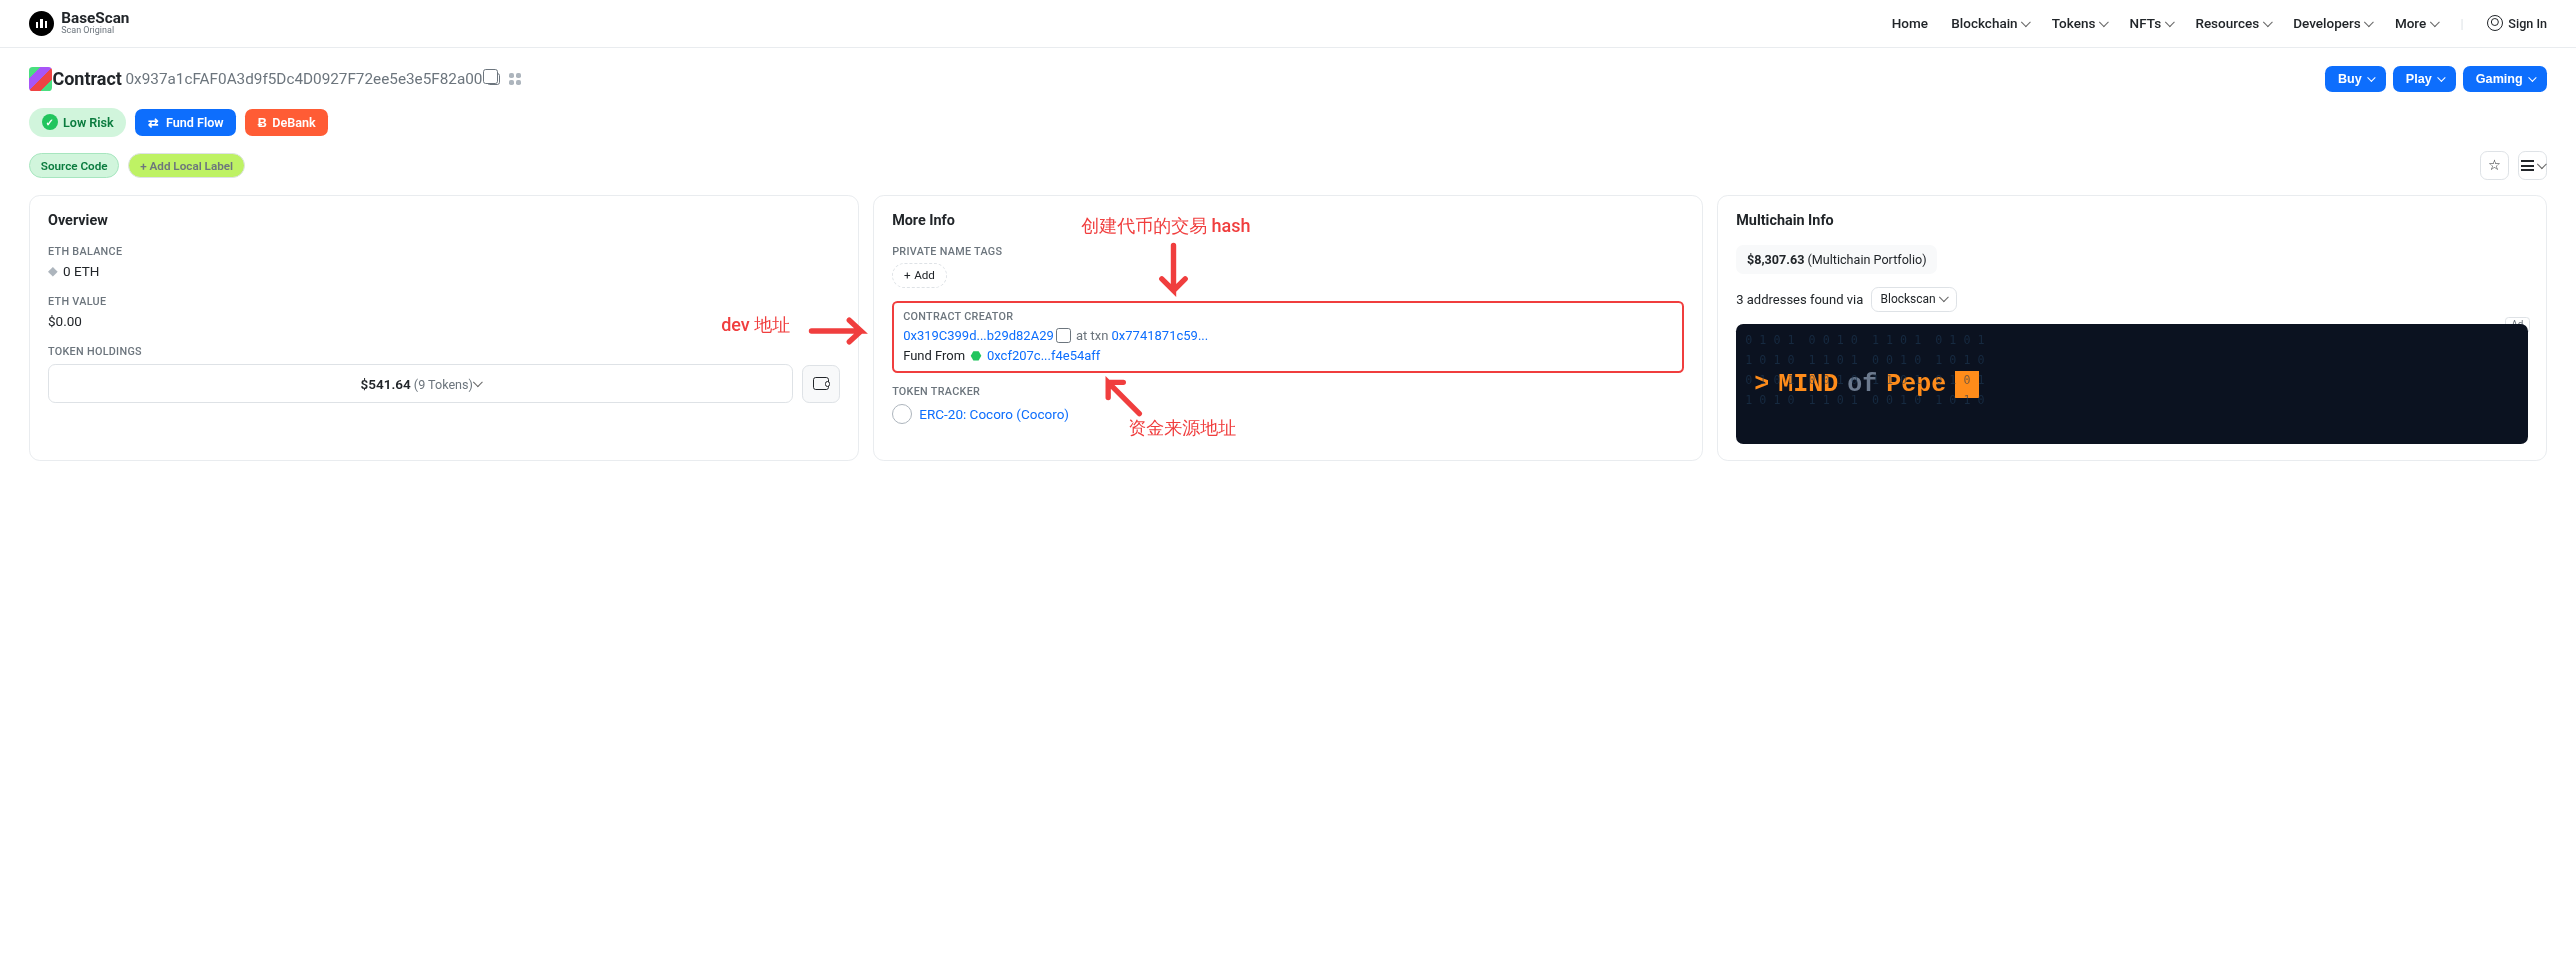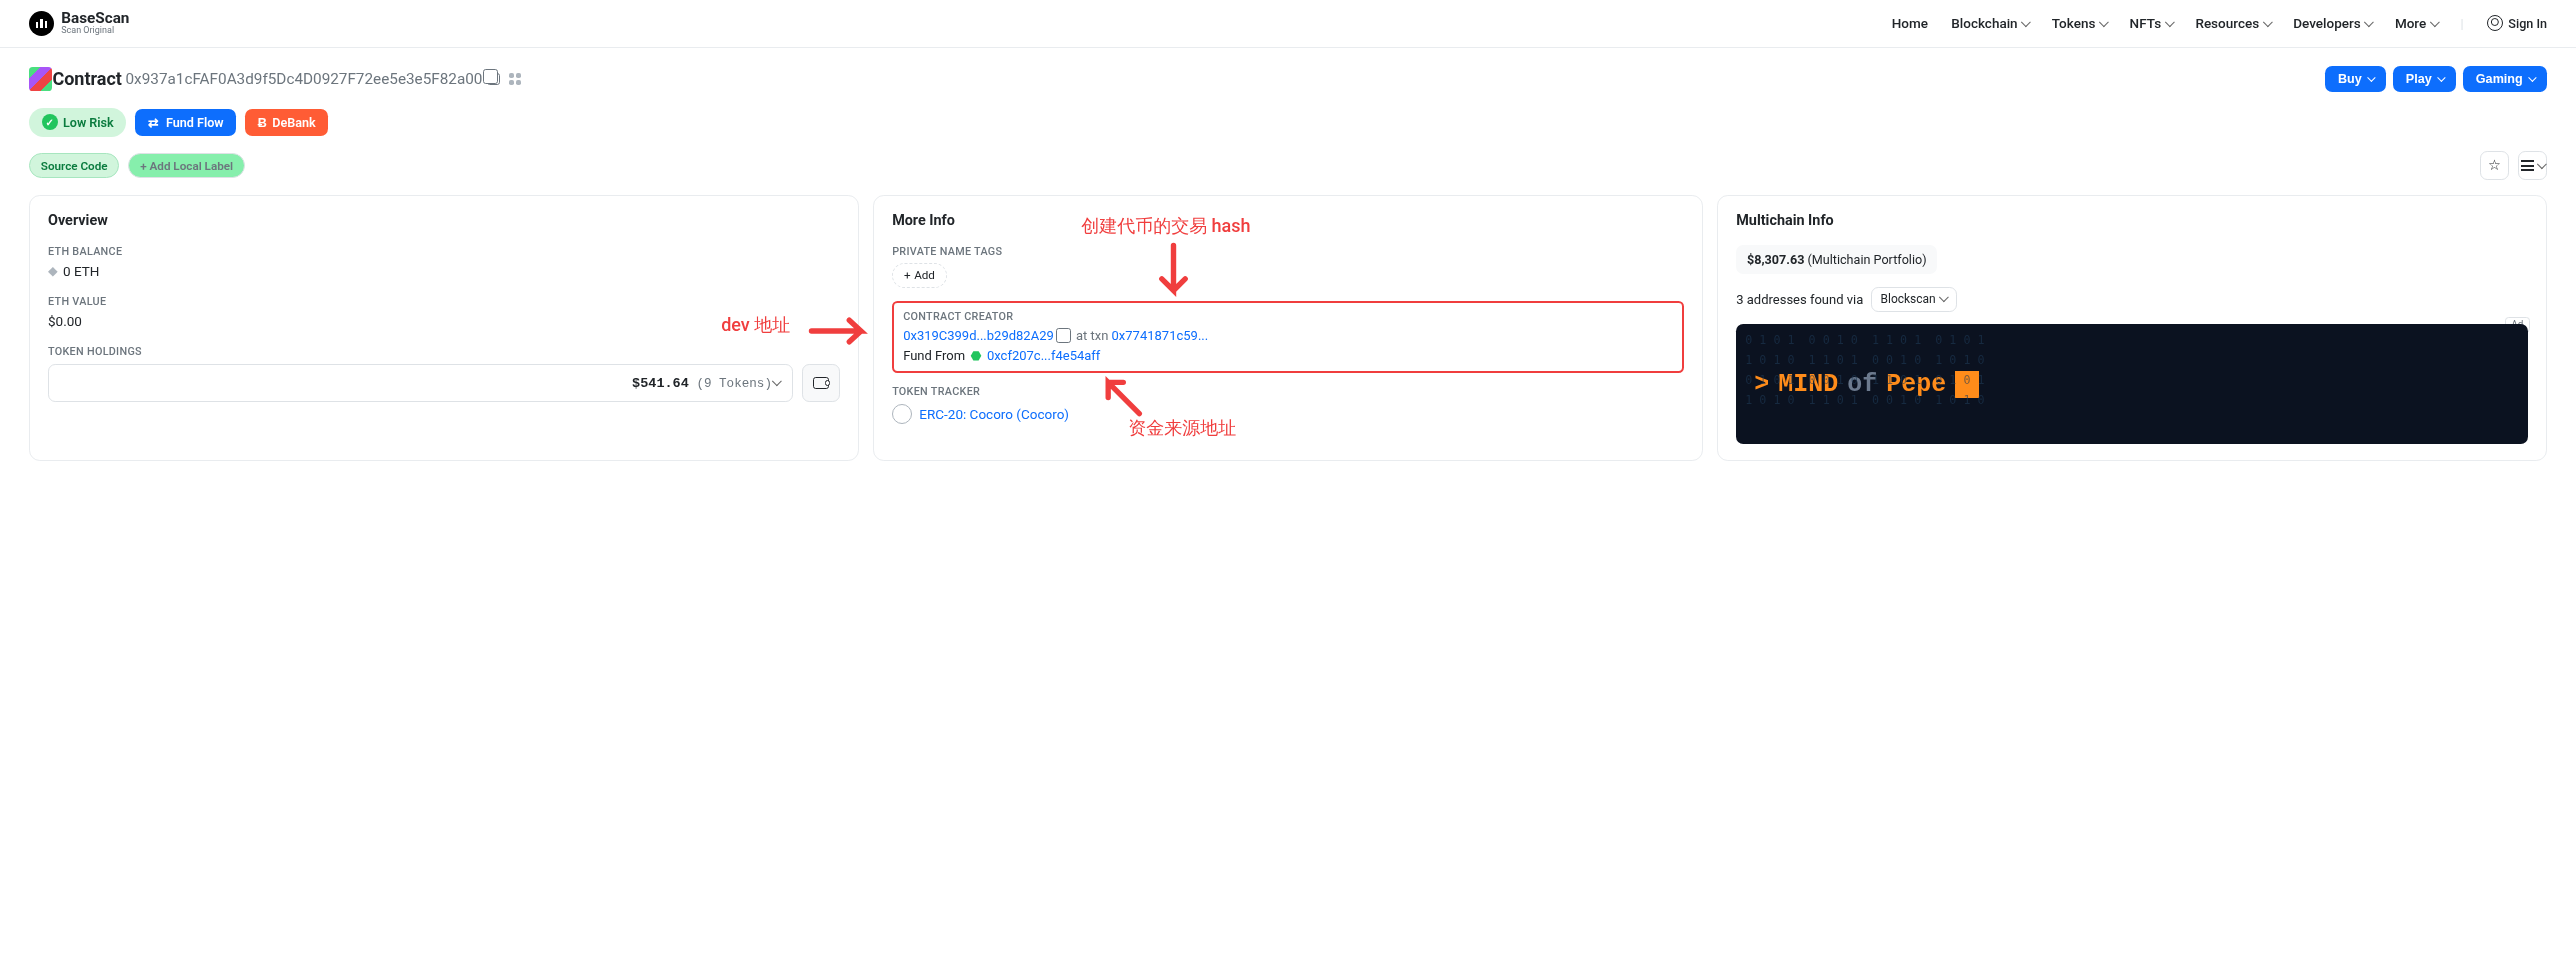--- a/index.html
+++ b/index.html
@@ -41,34 +41,34 @@
 .ff-icon { width:12.6px; height:12.6px; display:flex; align-items:center; }
 .badge-orange { background: #ff5c35; color: #fff; padding: 6.3px 12.6px; border-radius: 7.2px; font-weight: 600; font-size: 12.6px; display: flex; align-items: center; gap: 5.4px; }
 .sponsored { margin-bottom: 21.6px; color: #6c757d; font-size: 13px; }
 .sponsored b { color: #212529; }
 .sponsored .stake-icon { display: inline-block; width: 21.6px; height: 16px; background: #1a1a1a; border-radius: 2.7px; vertical-align: middle; margin: 0 3.6px; color:#fff; font-size:7.2px; text-align:center; line-height:16px; }
 .playnow { color: #0d6efd; font-weight: 700; }
 .tags-row { display: flex; align-items: center; justify-content: space-between; margin-bottom: 14.4px; }
 .tags-left { display: flex; gap: 9px; }
 .pill { padding: 4.5px 10.8px; border-radius: 14.4px; font-size: 11.7px; font-weight: 600; cursor: pointer; }
 .pill-source { background: #d1f5dc; color: #0a7b3e; border: 0.9px solid #a7e6bf; }
-.pill-label { background: #86efac; color: #6c757d; border: 0.9px solid #dee2e6; }
+.pill-label { background: #bef264; color: #6c757d; border: 0.9px solid #dee2e6; }
 .tags-right { display: flex; gap: 9px; }
 .sq-btn { width: 29px; height: 29px; border: 0.9px solid #dee2e6; border-radius: 7.2px; display: flex; align-items: center; justify-content: center; cursor: pointer; }
 .star-icon { font-size: 14.4px; color: #212529; }
 .list-icon { display:flex; flex-direction:column; gap:2.7px; }
 .list-icon span { width:12.6px; height:1.8px; background:#212529; }
 .cards-row { display: flex; gap: 14.4px; }
 .card { border: 0.9px solid #e9ecef; border-radius: 10.8px; padding: 16px 18px; flex: 1; background:#fff; }
 .card h3 { font-size: 14.4px; font-weight: 700; margin-bottom: 16px; }
 .label-small { font-size: 10.8px; color: #6c757d; font-weight: 500; letter-spacing: 0.3px; margin-bottom: 5.4px; }
 .val { font-size: 13.5px; margin-bottom: 16px; display:flex; align-items:center; gap:5.4px; }
 .eth-diamond { color: #adb5bd; font-size: 12.6px; }
 .token-holdings { display: flex; gap: 9px; align-items: center; }
-.dropdown { flex: 1; border: 0.9px solid #dee2e6; border-radius: 7.2px; padding: 10.8px 12.6px; display: flex; justify-content: flex-end; align-items: center; cursor: pointer; font-family: Liberation Mono, monospace; }
+.dropdown { flex: 1; border: 0.9px solid #dee2e6; border-radius: 7.2px; padding: 10.8px 12.6px; display: flex; justify-content: center; align-items: center; cursor: pointer; }
 .dropdown .amount { font-weight: 600; font-size: 13.5px; }
 .dropdown .count { color: #6c757d; font-size: 12.6px; }
 .wallet-btn { width: 38px; height: 38px; border: 0.9px solid #dee2e6; border-radius: 7.2px; background: #f8f9fa; display:flex; align-items:center; justify-content:center; cursor:pointer; }
 .wallet-icon { width:16px; height:12.6px; border:1.3px solid #212529; border-radius:2.7px; position:relative; }
 .wallet-icon::after { content:''; position:absolute; width:3.6px; height:3.6px; border:1.3px solid #212529; border-radius:50%; right:-2.7px; top:2.7px; background:#fff; }
 .add-dash { border: 0.9px dashed #dee2e6; border-radius: 14.4px; padding: 4.5px 10.8px; font-size: 11.7px; display: inline-flex; align-items: center; gap: 3.6px; cursor: pointer; margin-bottom: 12.6px; }
 .red-box { border: 2.2px solid #f03e3e; border-radius: 5.4px; padding: 7.2px 9px; position: relative; margin-bottom: 12.6px; }
 .creator-link { color: #0d6efd; font-size: 13px; }
 .at-txn { color: #6c757d; font-size: 13px; }
 .fund-from { font-size: 13px; margin-top: 3.6px; display:flex; align-items:center; gap:5.4px; }

